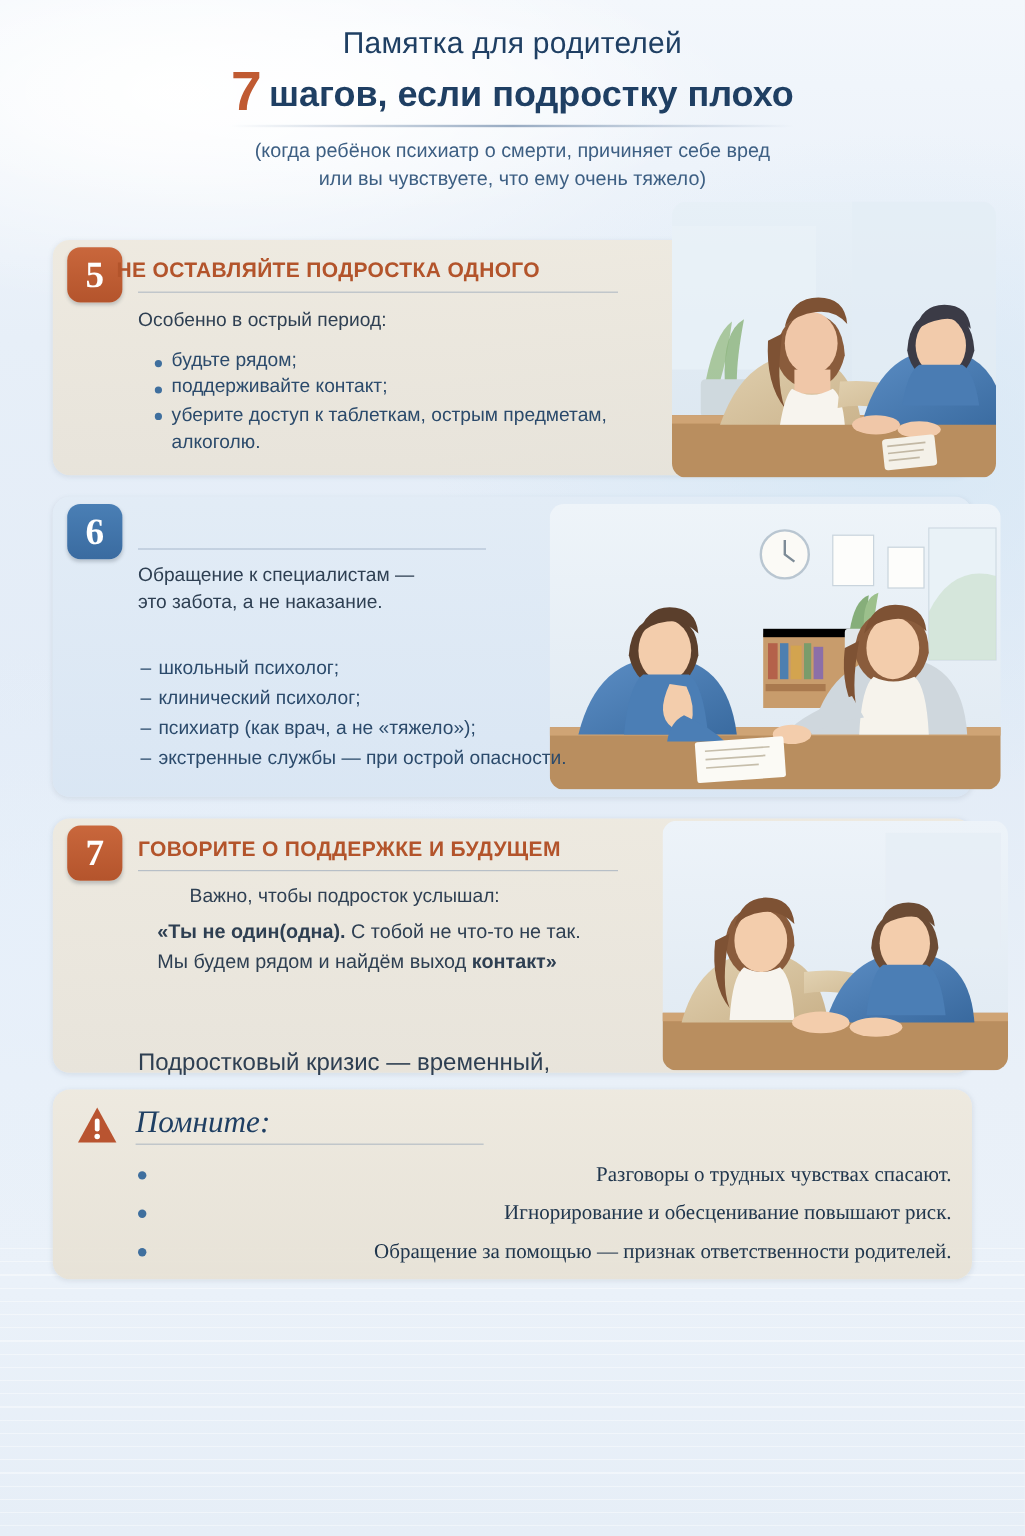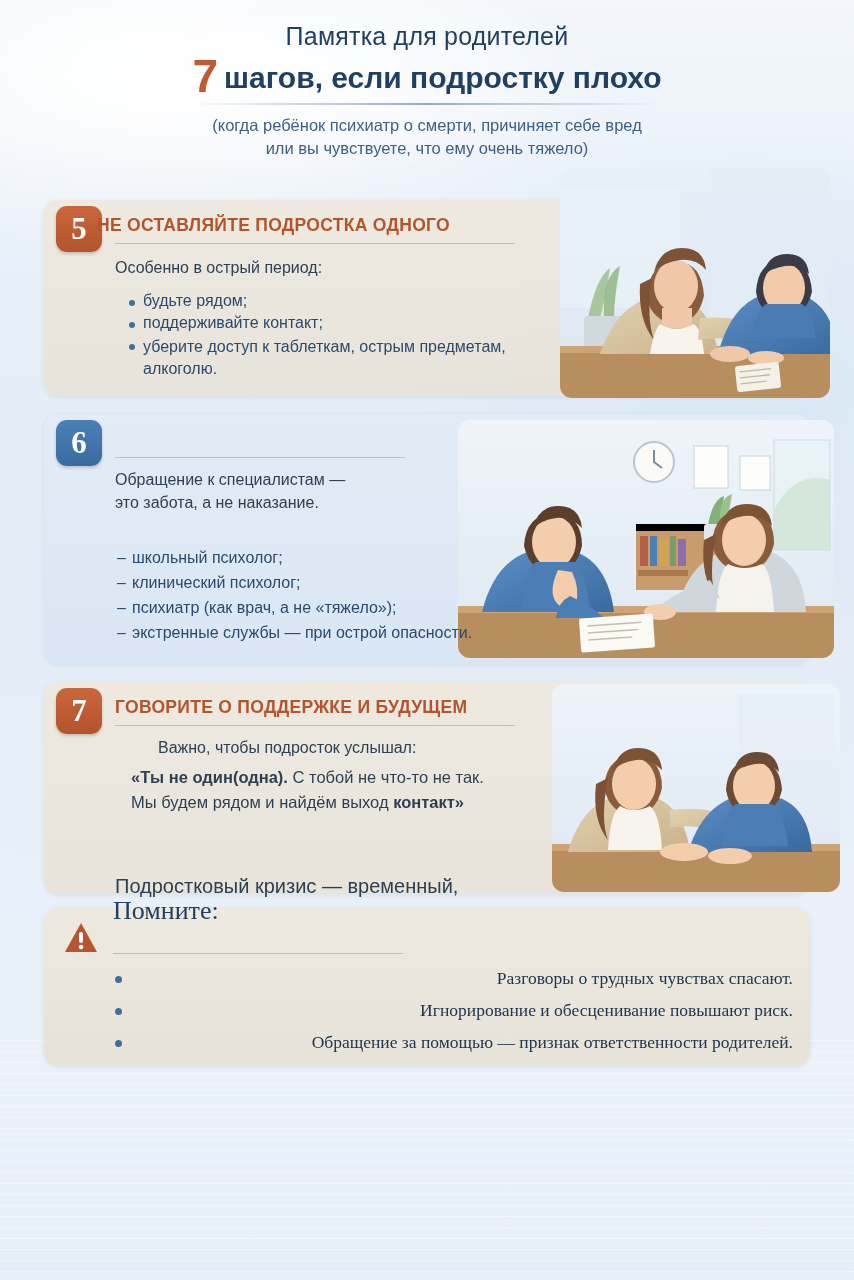--- a/index.html
+++ b/index.html
@@ -337,21 +337,21 @@
   <div class="remember-card" style="left:44px;top:908px;width:766px;height:158px;"></div>
 
   <div class="warn" style="left:64px;top:922px;">
     <svg width="34" height="32" viewBox="0 0 34 32">
       <path d="M17 1 L33 30 L1 30 Z" fill="#b95430"></path>
       <rect x="15" y="10" width="4" height="11" rx="2" fill="#fff"></rect>
       <circle cx="17" cy="25" r="2.3" fill="#fff"></circle>
     </svg>
   </div>
 
-  <div class="rem-title" style="left:113px;top:896px;">Помните:</div>
+  <div class="rem-title" style="left:113px;top:920px;font-style:italic;">Помните:</div>
   <div class="sec-rule" style="left:113px;top:953px;width:290px;"></div>
 
   <ul class="rem-list" style="left:113px;top:968px;width:680px;">
     <li>Разговоры о трудных чувствах спасают.</li>
     <li>Игнорирование и обесценивание повышают риск.</li>
     <li>Обращение за помощью — признак ответственности родителей.</li>
   </ul>
 </div>
 
 </body></html>

